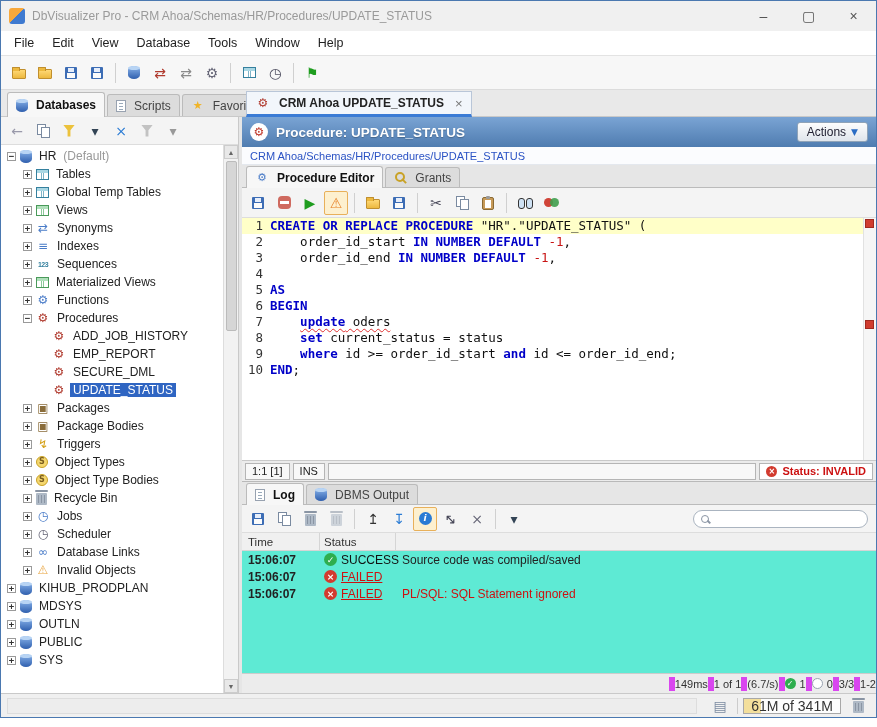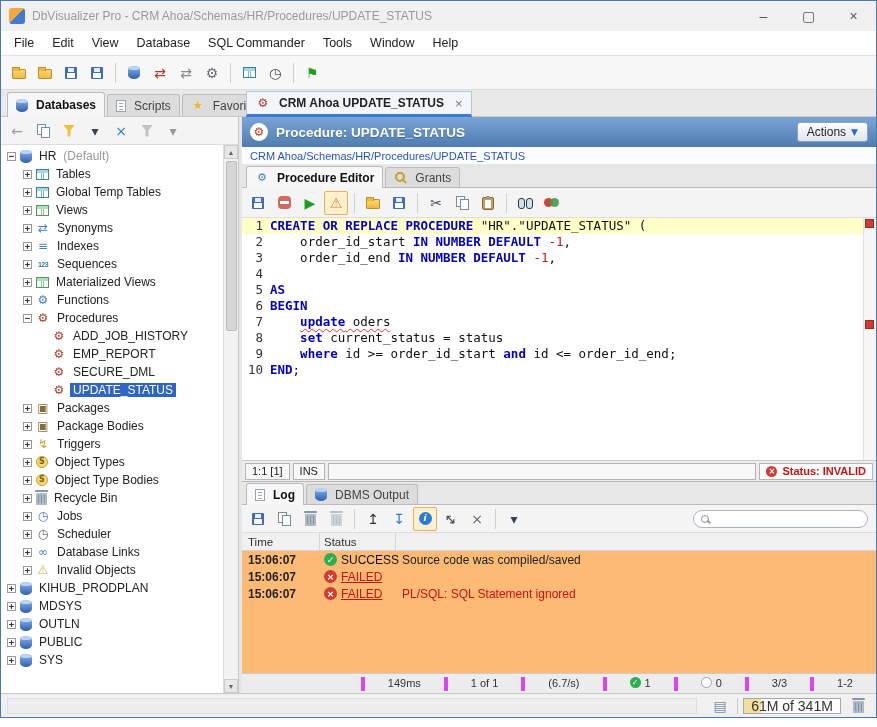--- a/index.html
+++ b/index.html
@@ -88,21 +88,21 @@
   .err-mark.m1{top:1px}
   .err-mark.m2{top:42%}
 
   
   .editor-status{height:21px;background:#ececec;display:flex;align-items:center;gap:3px;padding:0 3px;border-top:1px solid #c9c9c9;flex:0 0 auto}
   .status-box{height:17px;border:1px solid #b5b5b5;background:#f8f8f8;display:flex;align-items:center;padding:0 6px;font-size:11px;white-space:nowrap}
   .status-box.grow{flex:1}
   .status-invalid{color:#cc1111;font-weight:bold;gap:5px;background:#fff}
 
   
-  .log-panel{height:212px;flex:0 0 auto;border-top:1px solid #b9b9b9;display:flex;flex-direction:column;background:#fdba74}
+  .log-panel{height:212px;flex:0 0 auto;border-top:1px solid #b9b9b9;display:flex;flex-direction:column;background:#5eead4}
   .log-tabs{height:23px;background:#e6e6e6;display:flex;align-items:flex-end;padding-left:4px;gap:2px;border-bottom:1px solid #bbb;flex:0 0 auto}
   .log-tabs .tab{height:20px}
   .log-tabs .tab.sel{height:22px}
   .log-toolbar{height:28px;background:#f4f4f4;border-bottom:1px solid #ddd;display:flex;align-items:center;padding:0 4px;flex:0 0 auto}
   .lt-icons{display:flex;align-items:center;gap:2px}
   .log-search{margin-left:auto;width:175px;height:18px;border:1px solid #aab4c0;border-radius:9px;background:#fff;display:flex;align-items:center;padding:0 7px;gap:5px;margin-right:4px}
   .log-search input{border:none;outline:none;flex:1;font-size:11px;background:transparent;font-family:"Liberation Sans",sans-serif}
   .i-magnifier{width:8px;height:8px;border:1.5px solid #8a95a4;border-radius:50%;position:relative;flex:0 0 auto}
   .i-magnifier::after{content:"";position:absolute;width:4px;height:1.5px;background:#8a95a4;right:-3px;bottom:-1px;transform:rotate(45deg)}
 
@@ -111,21 +111,21 @@
   .col-status{width:76px;padding:0 4px;display:flex;align-items:center;gap:4px;flex:0 0 auto}
   .col-msg{flex:1;padding:0 6px;display:flex;align-items:center;min-width:0}
   .log-head .col-time,.log-head .col-status{border-right:1px solid #d5d5d5}
   .log-body{flex:1;min-height:0;overflow:hidden}
   .lrow{height:17px;display:flex;align-items:center;font-size:12px}
   .lt{font-weight:bold}
   .st-success{color:#111}
   .st-failed{color:#cc1111;text-decoration:underline}
   .msg-failed{color:#cc1111}
   .log-stats{height:20px;background:#ececec;border-top:1px solid #ccc;display:flex;align-items:center;justify-content:flex-end;font-size:11px;color:#333;flex:0 0 auto}
-  .stat-seg{display:flex;gap:4px;padding:0 23px;border-left:4px solid #d946ef;height:14px}
+  .stat-seg{display:flex;align-items:center;gap:4px;padding:0 0;border-left:6px solid #d946ef;height:14px}
 
   
   .statusbar{height:24px;background:#f0f0f0;border-top:1px solid #c9c9c9;display:flex;align-items:center;gap:5px;padding:0 6px;flex:0 0 auto}
   .sb-left{flex:1;height:16px;border:1px solid #ddd;background:#ededed;margin-right:6px}
   .sb-div{width:1px;height:16px;background:#ccc}
   .mem-box{width:98px;height:16px;border:1px solid #a8a8a8;background:linear-gradient(90deg,#f3df9c 0 18%,#fdfdfd 18%);display:flex;align-items:center;justify-content:center;font-size:14px;color:#333}
 
   
   .sicon{display:inline-flex;align-items:center;justify-content:center;flex:0 0 auto;font-family:"DejaVu Sans",sans-serif}
   .i-check{width:13px;height:13px;border-radius:50%;background:#2eae4e;color:#fff;font-size:9px;font-weight:bold}
@@ -190,21 +190,20 @@
       <span class="win-btn">▢</span>
       <span class="win-btn">×</span>
     </div>
   </div>
 
   <div class="menubar">
       <div class="menu-item">File</div>
       <div class="menu-item">Edit</div>
       <div class="menu-item">View</div>
       <div class="menu-item">Database</div>
-      <div class="menu-item">SQL Commander</div>
       <div class="menu-item">Tools</div>
       <div class="menu-item">Window</div>
       <div class="menu-item">Help</div>
     </div>
 
   <div class="toolbar">
       <span class="tbtn">
         <span class="gicon i-folder"></span>
       </span>
       <span class="tbtn">

